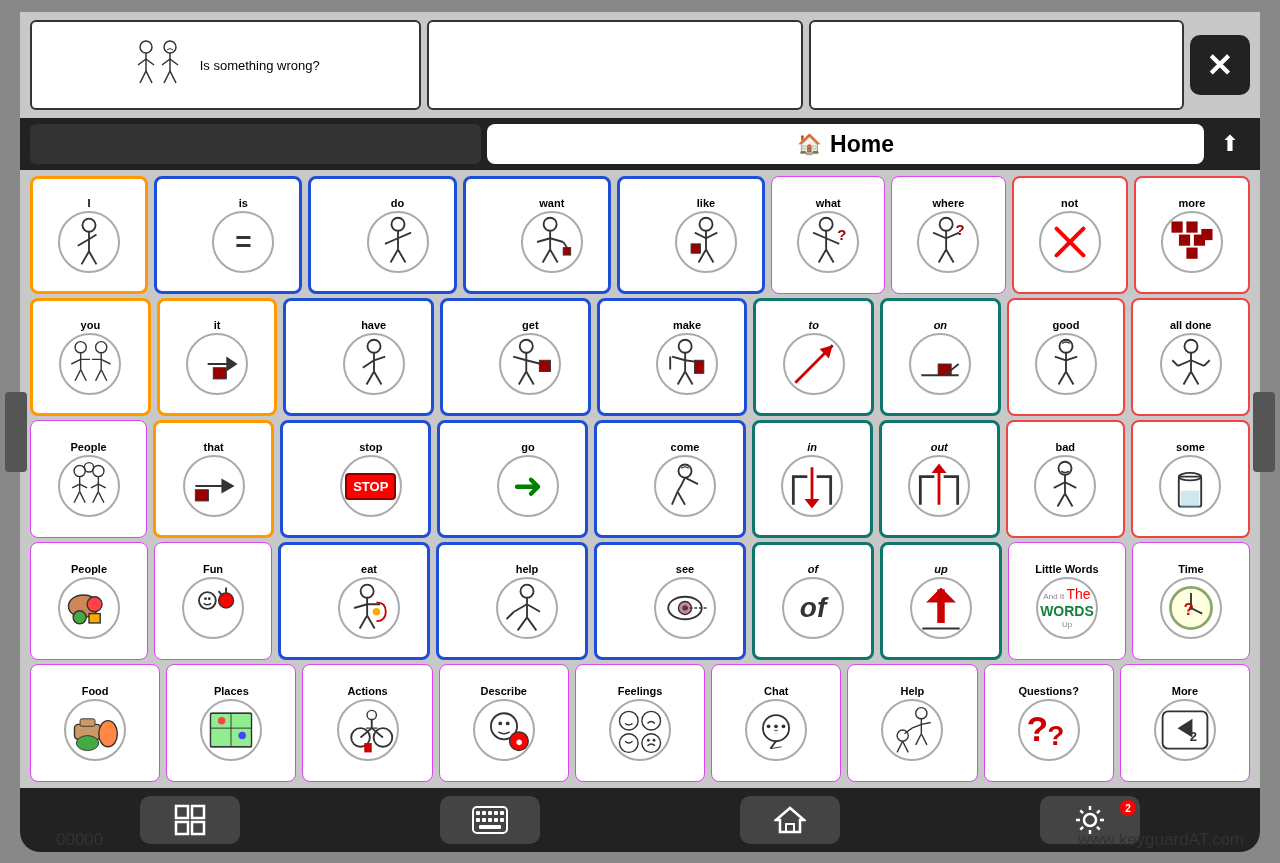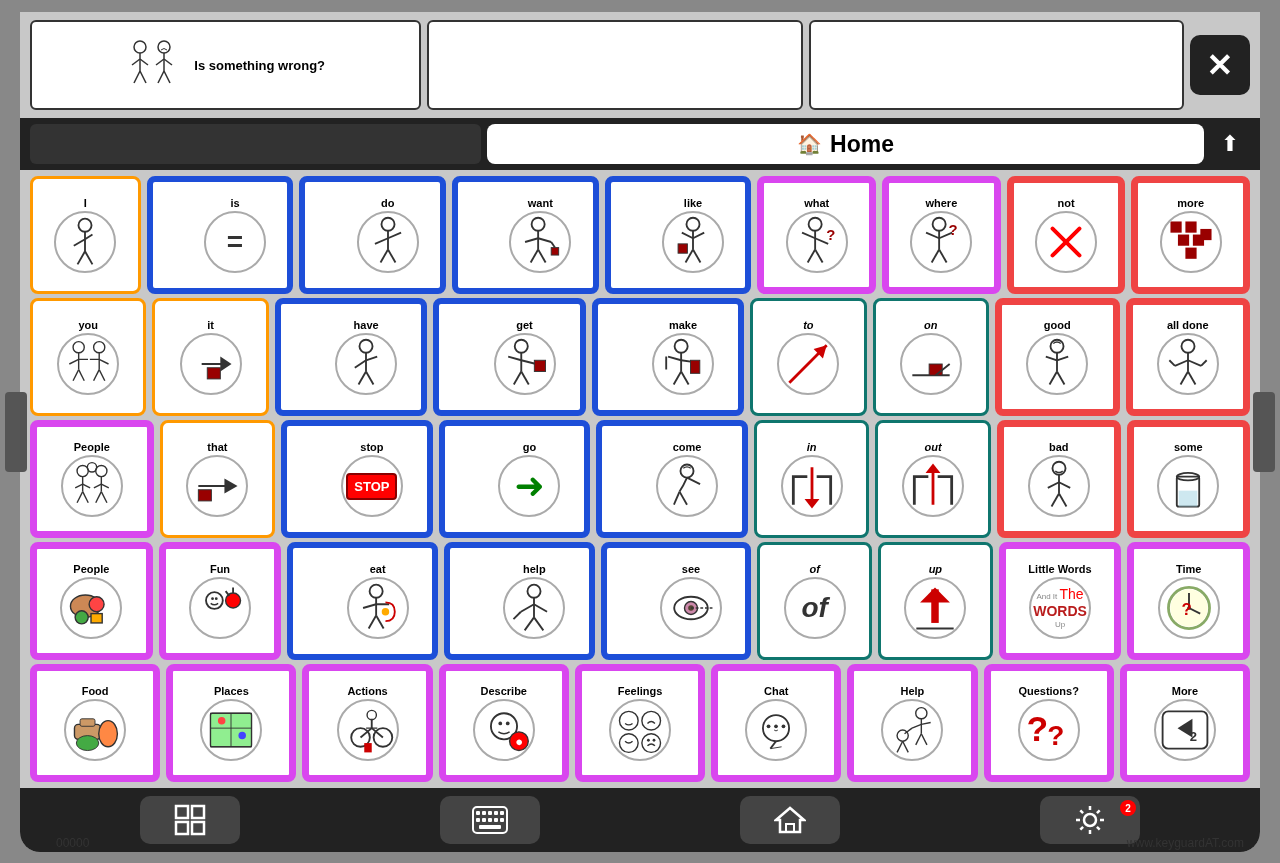--- a/index.html
+++ b/index.html
@@ -161,24 +161,24 @@
     .cell-label {
       font-size: 11px;
       font-weight: bold;
       text-align: center;
       line-height: 1.1;
       margin-bottom: 2px;
     }
 
     
     .border-orange { border: 3px solid #f90; }
-    .border-pink { border: 6px solid #1d4ed8; padding-left: 32px; }
-    .border-gray { border: 7px solid #d946ef; }
+    .border-pink { border: 3px solid #1d4ed8; padding-left: 32px; }
+    .border-gray { border: 1px solid #d946ef; }
     .border-green { border: 3px solid #0f766e; font-style: italic; }
-    .border-blue { border: 7px solid #ef4444; }
+    .border-blue { border: 2px solid #ef4444; }
 
     
     .circle {
       width: 62px;
       height: 62px;
       border-radius: 50%;
       border: 2px solid #aaa;
       display: flex;
       align-items: center;
       justify-content: center;
@@ -212,38 +212,38 @@
 
     
     .footer-bar {
       position: absolute;
       bottom: 2px;
       left: 16px;
       right: 16px;
       display: flex;
       justify-content: space-between;
     }
-    .footer-bar span { font-size: 12px; color: #333; margin-left: 20px; }
+    .footer-bar span { font-size: 17px; color: #333; margin-left: 20px; }
 
     
     .cell-of-text {
       font-size: 28px;
       font-weight: bold;
       color: #333;
     }
 
     .cell-words {
       font-size: 9px;
       line-height: 1.2;
       text-align: center;
       color: #333;
     }
     .cell-words .and-it { color: #888; font-size: 8px; }
     .cell-words .the { color: red; font-size: 14px; }
-    .cell-words .words { font-size: 14px; font-weight: bold; color: #b91c1c; }
+    .cell-words .words { font-size: 14px; font-weight: bold; color: #15803d; }
 
     .stop-sign {
       background: red;
       color: white;
       font-weight: bold;
       font-size: 13px;
       border-radius: 4px;
       padding: 4px 6px;
       border: 2px solid #800;
     }
@@ -271,21 +271,21 @@
 
     
     .mini-svg { width: 60px; height: 60px; }
   </style>
 </head>
 <body>
 
 <div class="main-container">
 
   <div class="sentence-bar">
-    <div class="sentence-cell" style="flex:2; flex-direction:row; align-items:center; padding:4px 8px; gap:8px;font-weight:bold;">
+    <div class="sentence-cell" style="flex:2; flex-direction:row; align-items:center; padding:4px 8px; gap:8px;">
 
       <svg class="mini-svg" viewBox="0 0 60 60">
 
         <circle cx="18" cy="12" r="6" fill="none" stroke="#333" stroke-width="1.5"></circle>
         <line x1="18" y1="18" x2="18" y2="36" stroke="#333" stroke-width="1.5"></line>
         <line x1="18" y1="24" x2="10" y2="30" stroke="#333" stroke-width="1.5"></line>
         <line x1="18" y1="24" x2="26" y2="30" stroke="#333" stroke-width="1.5"></line>
         <line x1="18" y1="36" x2="12" y2="48" stroke="#333" stroke-width="1.5"></line>
         <line x1="18" y1="36" x2="24" y2="48" stroke="#333" stroke-width="1.5"></line>
 

